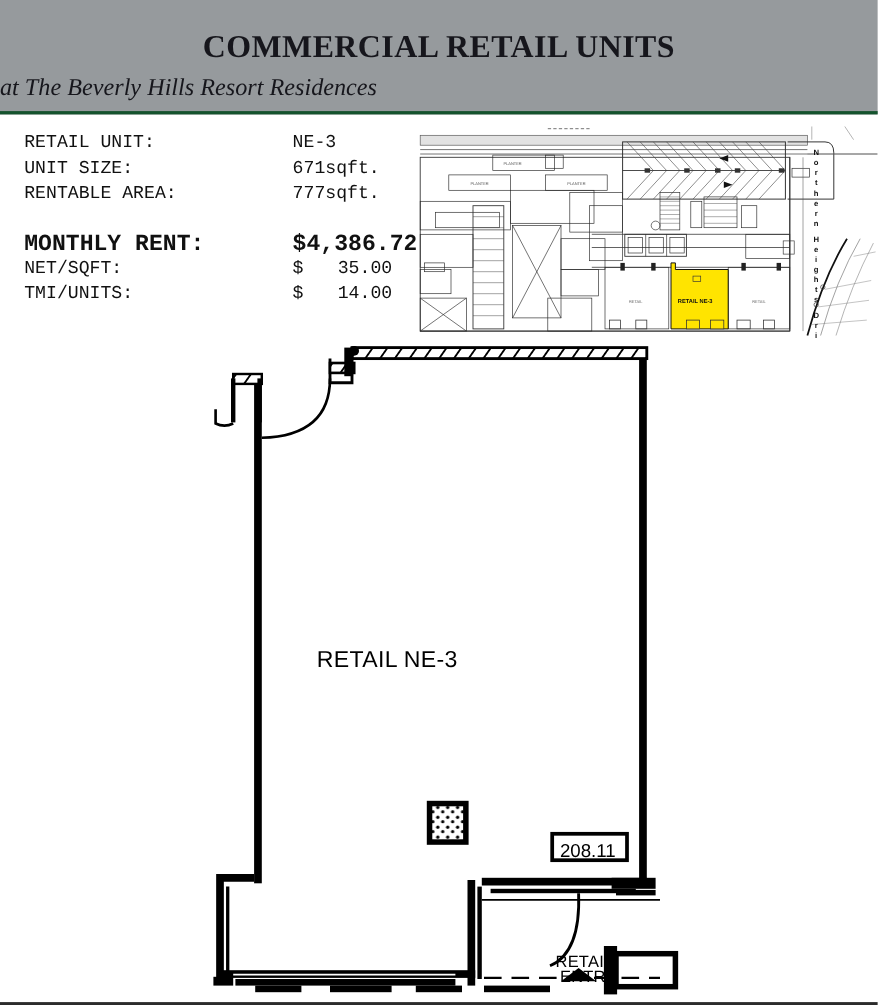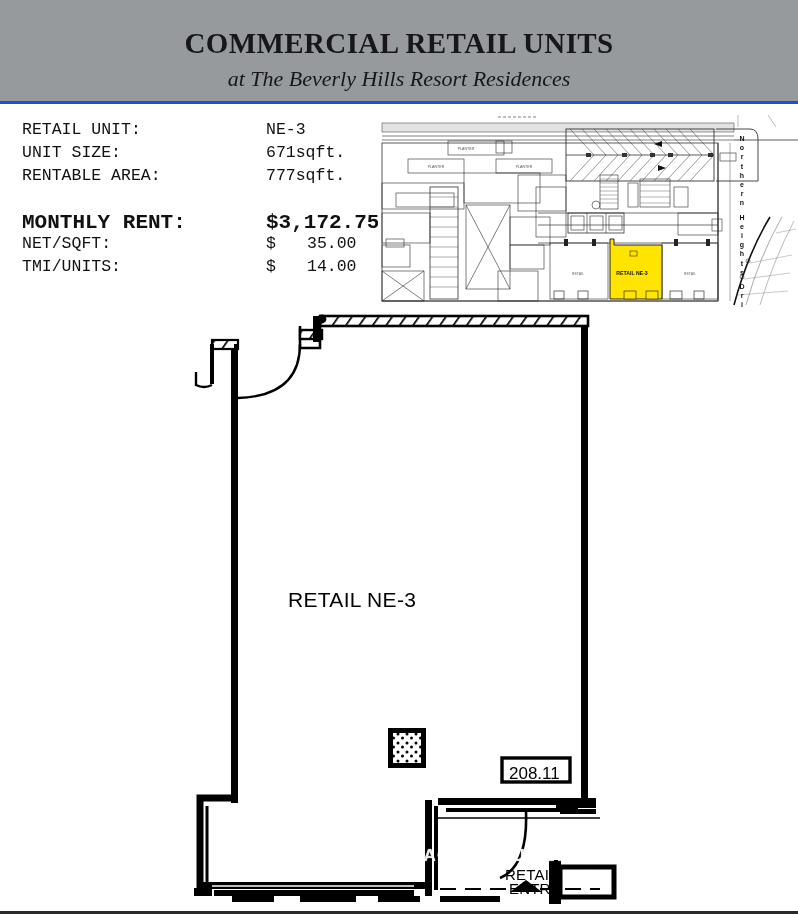--- a/index.html
+++ b/index.html
@@ -9,35 +9,35 @@
     font-family:"Liberation Serif",serif;
     overflow:hidden;
     position:relative;
   }
   #sheet{position:relative;width:798px;height:914px;background:#fff;overflow:hidden;}
 
   
   #header{
     position:absolute;left:0;top:0;width:798px;height:104px;
     background:#969a9d;
-    border-bottom:3px solid #1d4ed8;
+    border-bottom:3px solid #14532d;
     box-sizing:border-box;
   }
   #header-title{
     position:absolute;left:0;top:27px;width:798px;
     text-align:center;
     font-family:"Liberation Serif",serif;
     font-weight:bold;
     font-size:29px;
     letter-spacing:.4px;
     color:#16161c;
   }
   #header-subtitle{
     position:absolute;left:0;top:66px;width:798px;
-    text-align:center;
+    text-align:left;
     font-family:"Liberation Serif",serif;
     font-style:italic;
     font-size:22px;
     color:#16161c;
   }
 
   
   #info{
     position:absolute;left:22px;top:120px;width:340px;
     font-family:Liberation Mono, monospace;
@@ -117,21 +117,21 @@
     </div>
     <div class="info-row">
       <span class="lbl">RENTABLE AREA:</span>
       <span class="val">777sqft.</span>
     </div>
 
     <div class="info-gap"></div>
 
     <div class="info-row">
       <span class="lbl bold">MONTHLY RENT:</span>
-      <span class="val bold">$3,172.75</span>
+      <span class="val bold">$4,386.72</span>
     </div>
     <div class="info-row">
       <span class="lbl">NET/SQFT:</span>
       <span class="cur">$</span>
       <span class="amt">35.00</span>
     </div>
     <div class="info-row">
       <span class="lbl">TMI/UNITS:</span>
       <span class="cur">$</span>
       <span class="amt">14.00</span>
@@ -413,17 +413,16 @@
     </svg>
   </div>
 
   <div class="plan-label" id="retail-label">RETAIL NE-3</div>
 
   <div class="plan-label" id="room-tag-text">208.11</div>
 
   <div class="plan-label" id="entry-label-1">RETAIL</div>
   <div class="plan-label" id="entry-label-2">ENTRY</div>
 
-  <div id="watermark">CENTURY 21 HERITAGE GROUP LTD., Brokerage</div>
 
   <div id="bottom-rule"></div>
 
 </div>
 
 </body></html>

